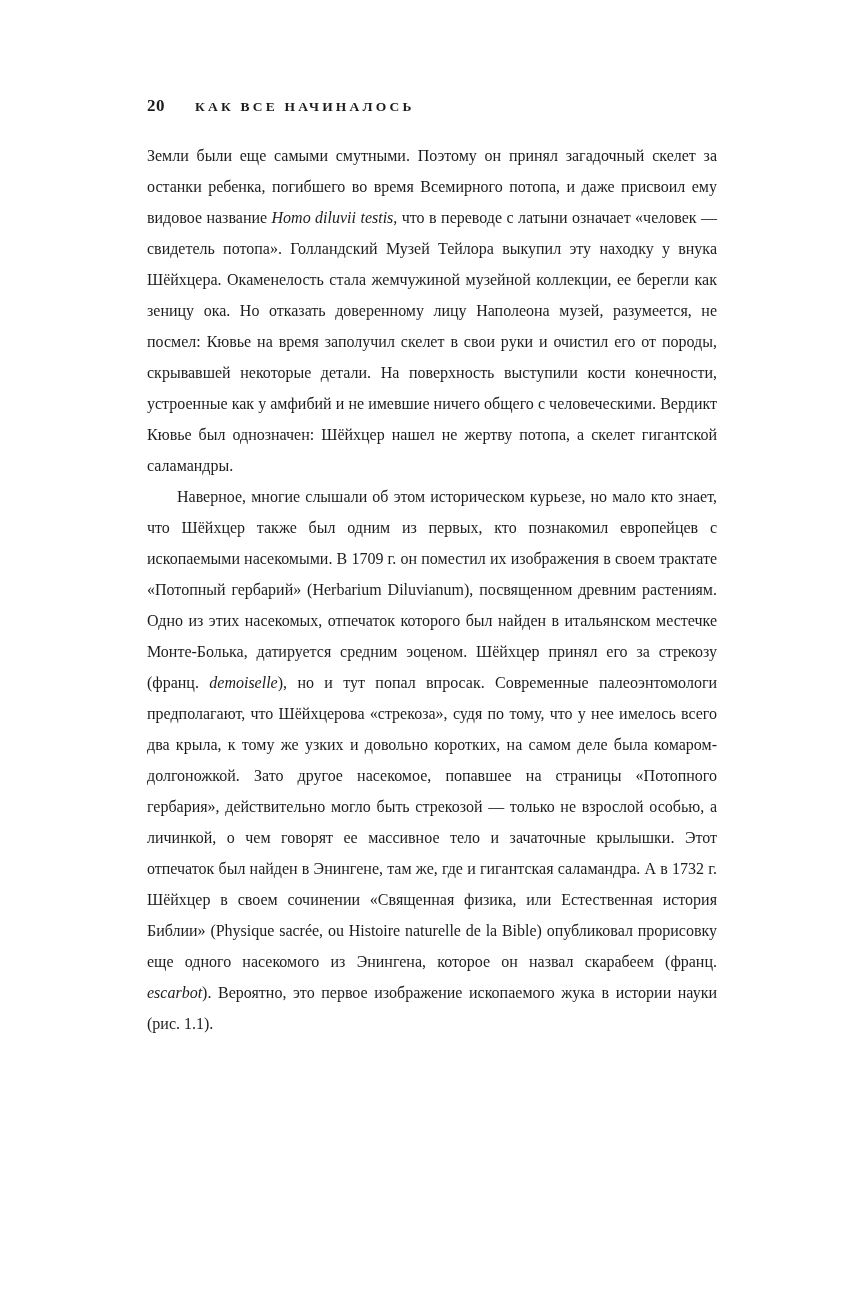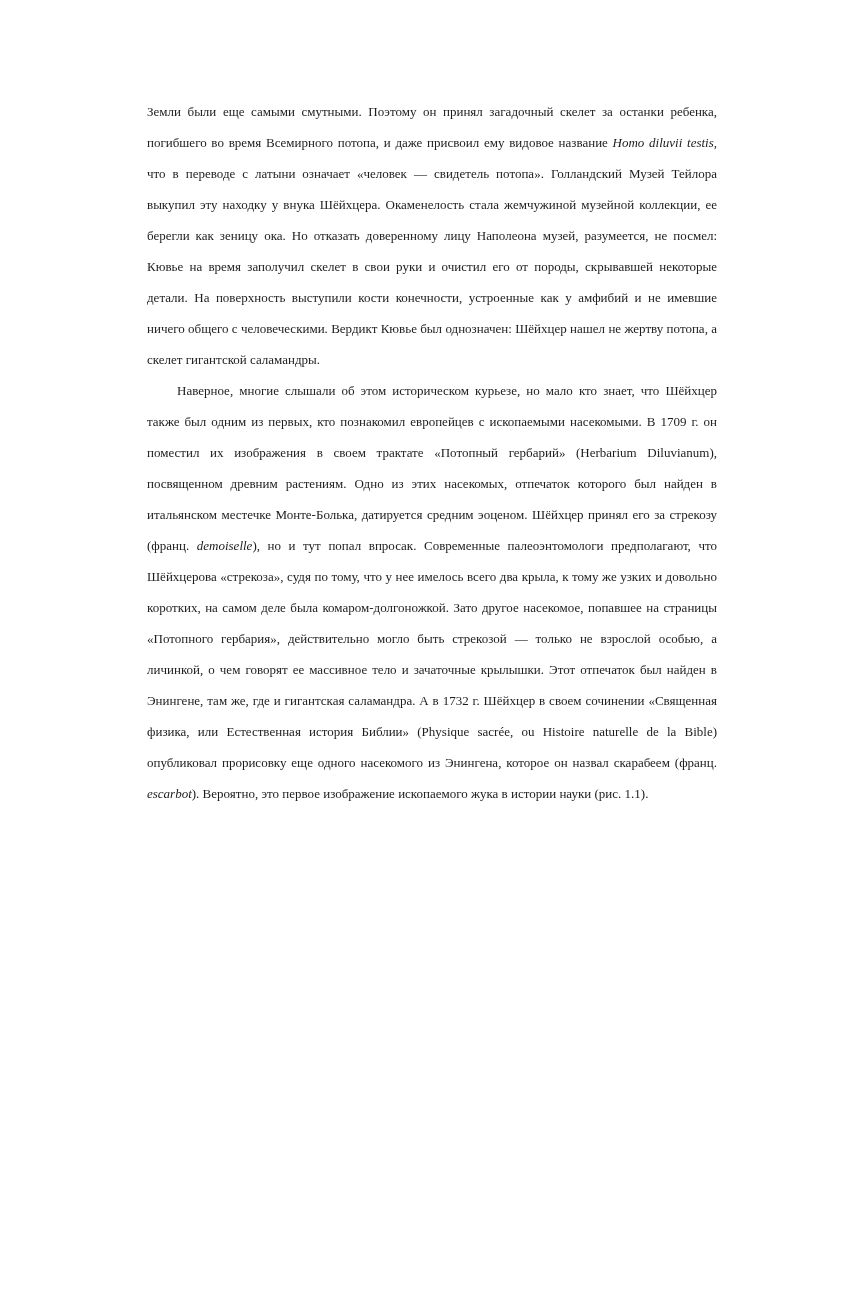--- a/index.html
+++ b/index.html
@@ -27,39 +27,43 @@
     }
     .runhead {
       margin-left: 30px;
       font-size: 13.5px;
       font-weight: bold;
       letter-spacing: 3.2px;
       text-transform: uppercase;
       color: #1c1c1c;
     }
     .body-text p {
-      font-size: 13px;
+      font-size: 16px;
       line-height: 31px;
       text-align: justify;
       hyphens: auto;
       font-family: Liberation Serif, serif;
       -webkit-hyphens: auto;
     }
     .para-indent {
       text-indent: 30px;
     }
     em.it {
       font-style: italic;
     }
   </style>
 </head>
 <body>
 
 <div class="page">
 
+  <div class="header">
+    <span class="pagenum">20</span>
+    <span class="runhead">Как все начиналось</span>
+  </div>
 
   <div class="body-text">
 
     <p><span>Земли были еще самыми смутными. Поэтому он принял загадочный скелет за останки ребенка, погибшего во время Всемирного потопа, и даже присвоил ему видовое название </span><em class="it">Homo diluvii testis</em><span>, что в переводе с латыни означает «человек — свидетель потопа». Голландский Музей Тейлора выкупил эту находку у внука Шёйхцера. Окаменелость стала жемчужиной музейной коллекции, ее берегли как зеницу ока. Но отказать доверенному лицу Наполеона музей, разумеется, не посмел: Кювье на время заполучил скелет в свои руки и очистил его от породы, скрывавшей некоторые детали. На поверхность выступили кости конечности, устроенные как у амфибий и не имевшие ничего общего с человеческими. Вердикт Кювье был однозначен: Шёйхцер нашел не жертву потопа, а скелет гигантской саламандры.</span></p>
 
     <p class="para-indent"><span>Наверное, многие слышали об этом историческом курьезе, но мало кто знает, что Шёйхцер также был одним из первых, кто познакомил европейцев с ископаемыми насекомыми. В 1709 г. он поместил их изображения в своем трактате «Потопный гербарий» (Herbarium Diluvianum), посвященном древним растениям. Одно из этих насекомых, отпечаток которого был найден в итальянском местечке Монте-Болька, датируется средним эоценом. Шёйхцер принял его за стрекозу (франц. </span><em class="it">demoiselle</em><span>), но и тут попал впросак. Современные палеоэнтомологи предполагают, что Шёйхцерова «стрекоза», судя по тому, что у нее имелось всего два крыла, к тому же узких и довольно коротких, на самом деле была комаром-долгоножкой. Зато другое насекомое, попавшее на страницы «Потопного гербария», действительно могло быть стрекозой — только не взрослой особью, а личинкой, о чем говорят ее массивное тело и зачаточные крылышки. Этот отпечаток был найден в Энингене, там же, где и гигантская саламандра. А в 1732 г. Шёйхцер в своем сочинении «Священная физика, или Естественная история Библии» (Physique sacrée, ou Histoire naturelle de la Bible) опубликовал прорисовку еще одного насекомого из Энингена, которое он назвал скарабеем (франц. </span><em class="it">escarbot</em><span>). Вероятно, это первое изображение ископаемого жука в истории науки (рис. 1.1).</span></p>
 
   </div>
 
 </div>

